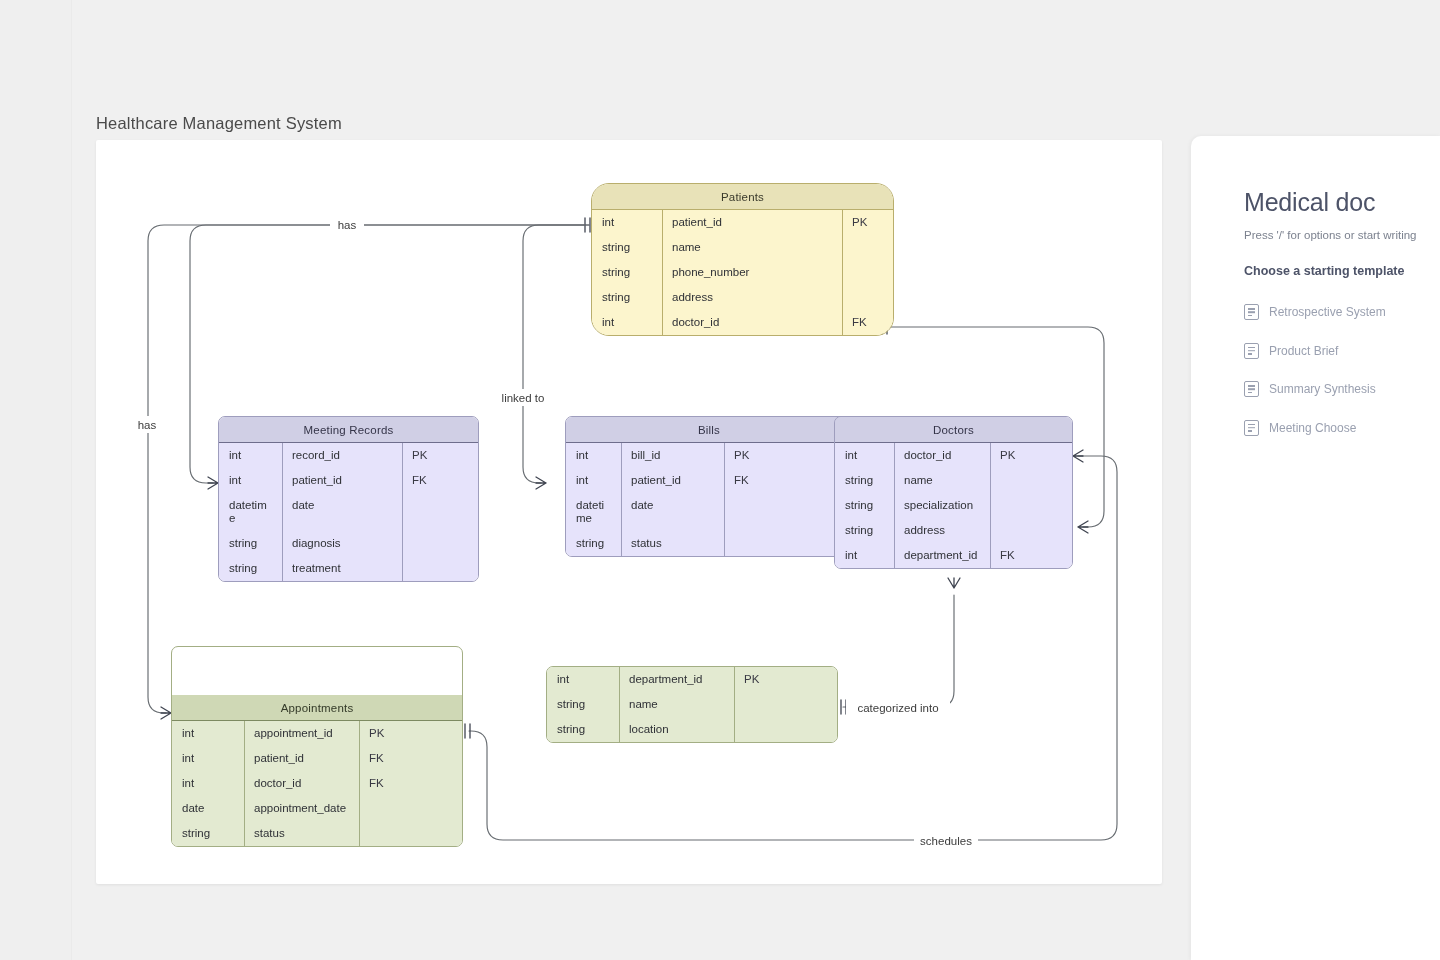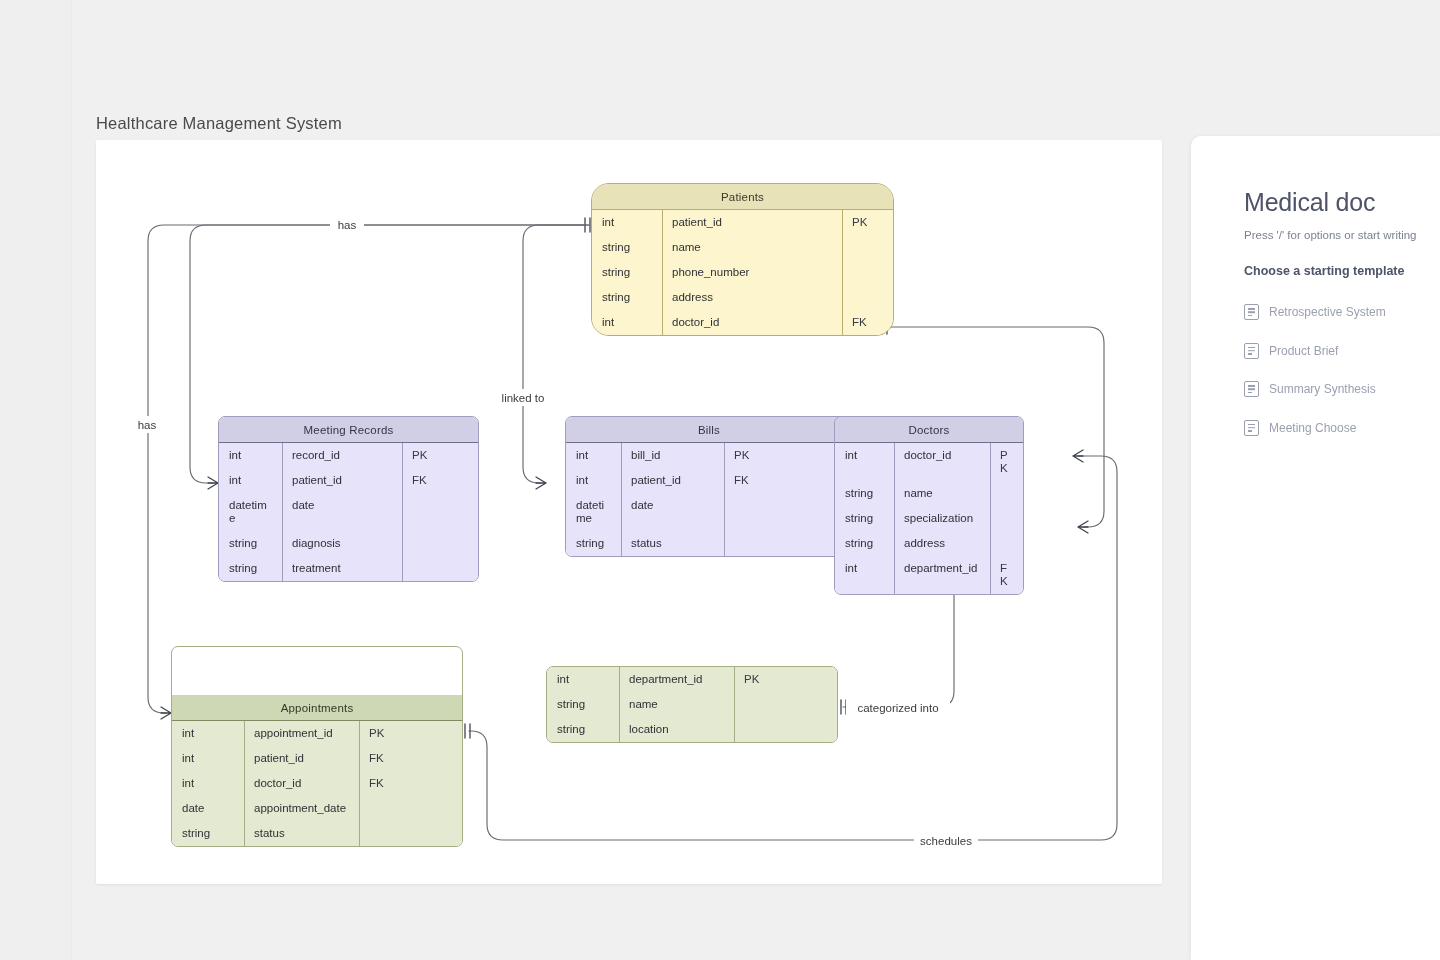--- a/index.html
+++ b/index.html
@@ -327,21 +327,21 @@
               <div class="cell">date</div>
               <div class="cell key"></div>
             </div>
             <div class="row" style="grid-template-columns: 55px 103px 1fr;">
               <div class="cell">string</div>
               <div class="cell">status</div>
               <div class="cell key"></div>
             </div>
           </div>
         </div>
-        <div class="entity ent-purple" style="left: 738px; top: 276px; width: 190px;">
+        <div class="entity ent-purple" style="left: 738px; top: 276px; width: 239px;">
           <div class="ent-head">Doctors</div>
           <div class="ent-body">
             <div class="col-div" style="left: 59px;"></div>
             <div class="col-div" style="left: 155px;"></div>
             <div class="row" style="grid-template-columns: 59px 96px 1fr;">
               <div class="cell">int</div>
               <div class="cell">doctor_id</div>
               <div class="cell key">PK</div>
             </div>
             <div class="row" style="grid-template-columns: 59px 96px 1fr;">

